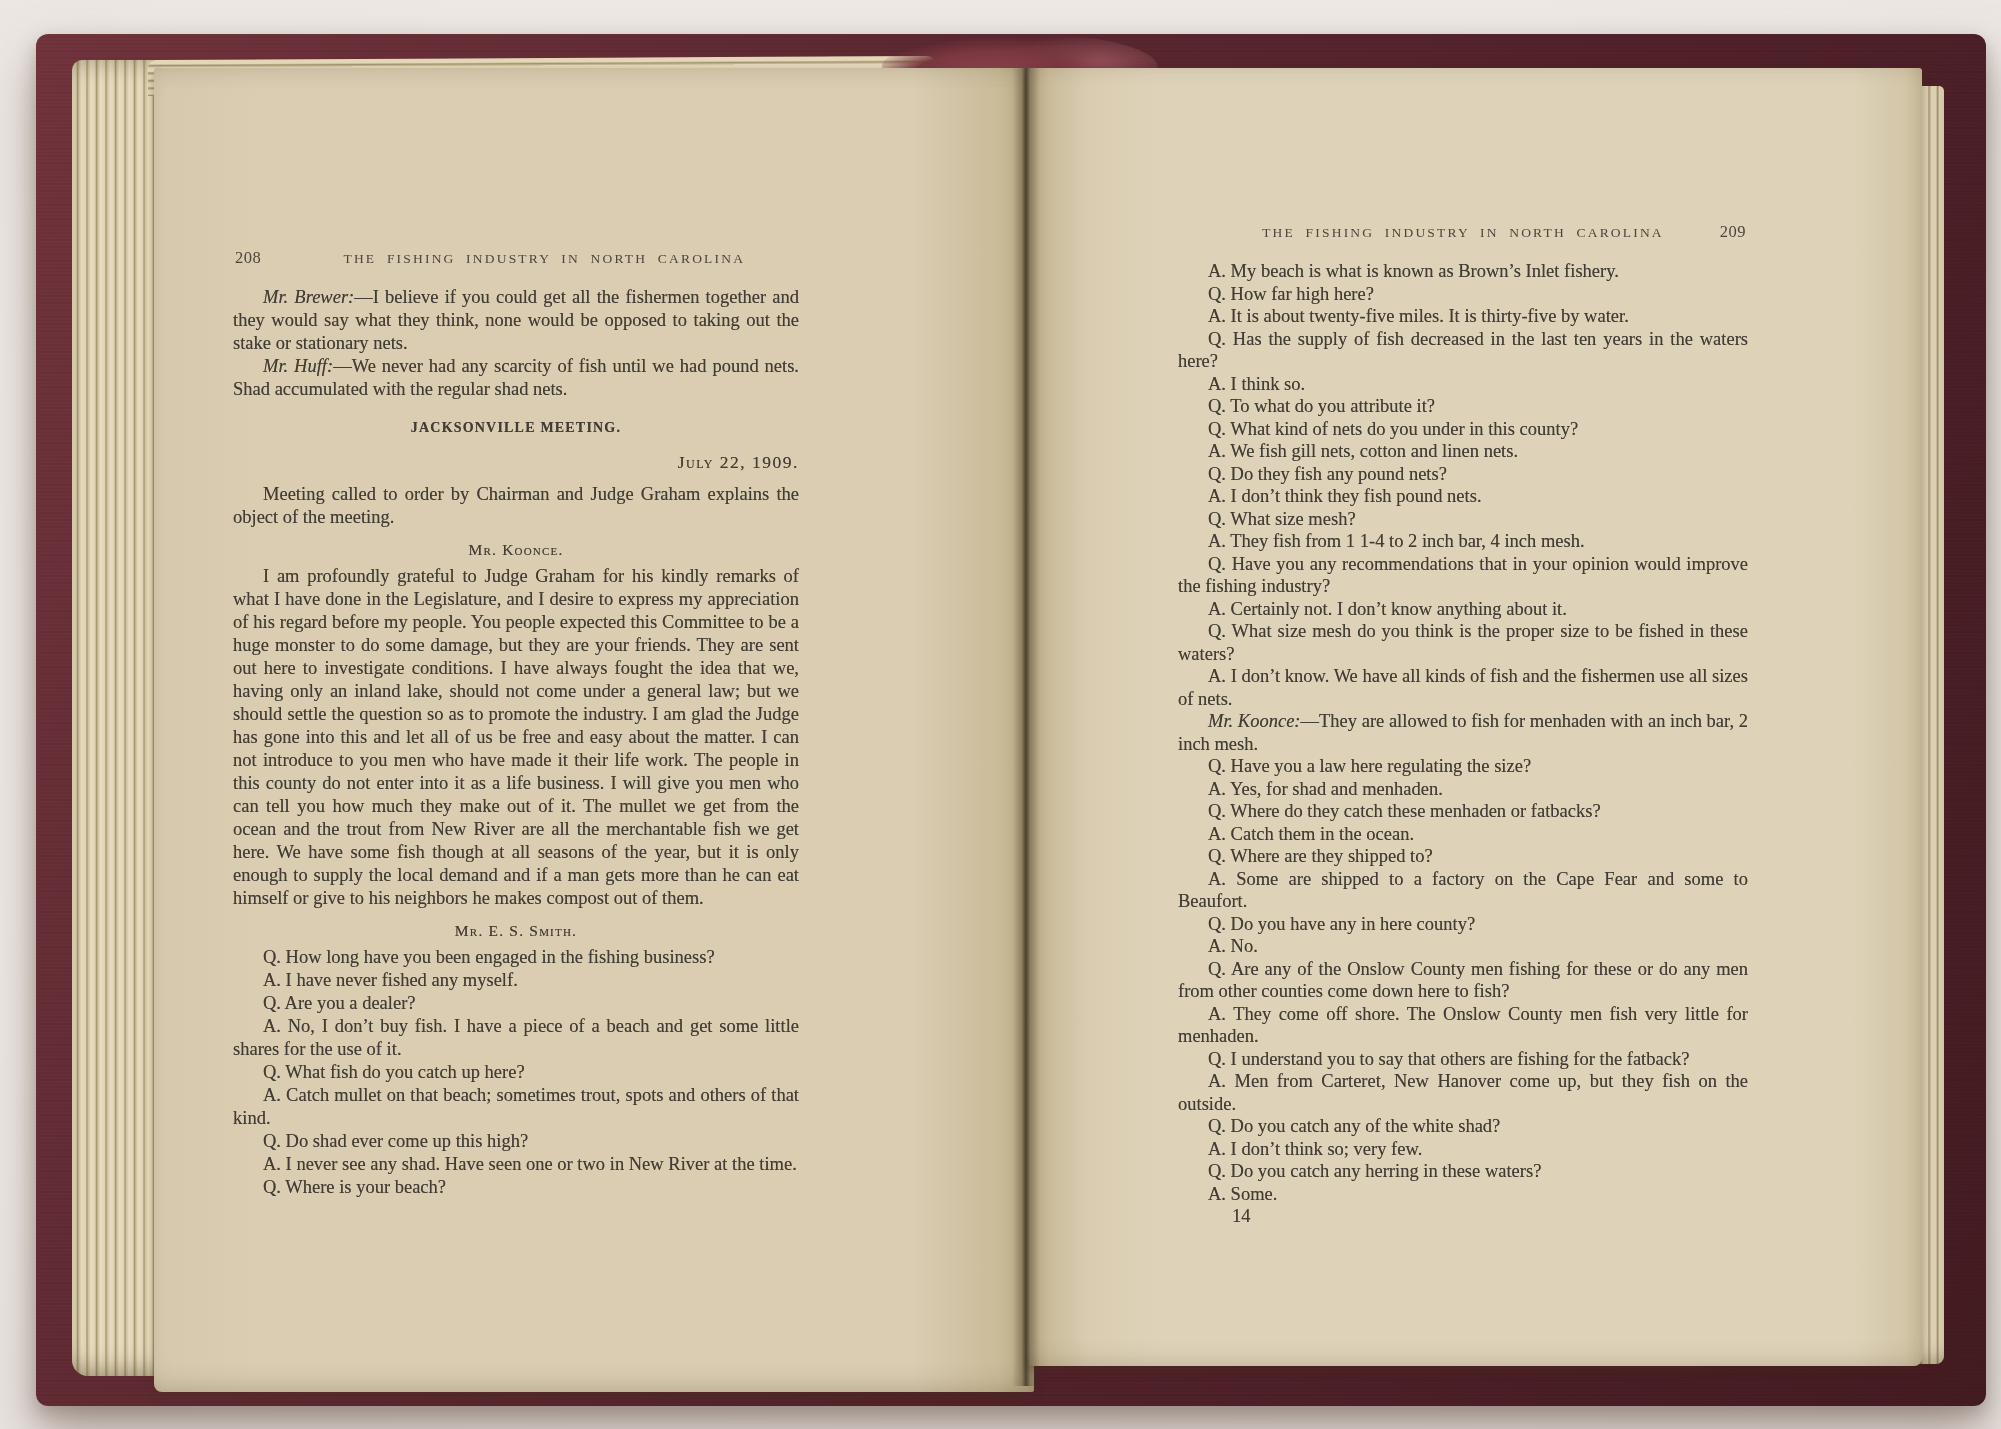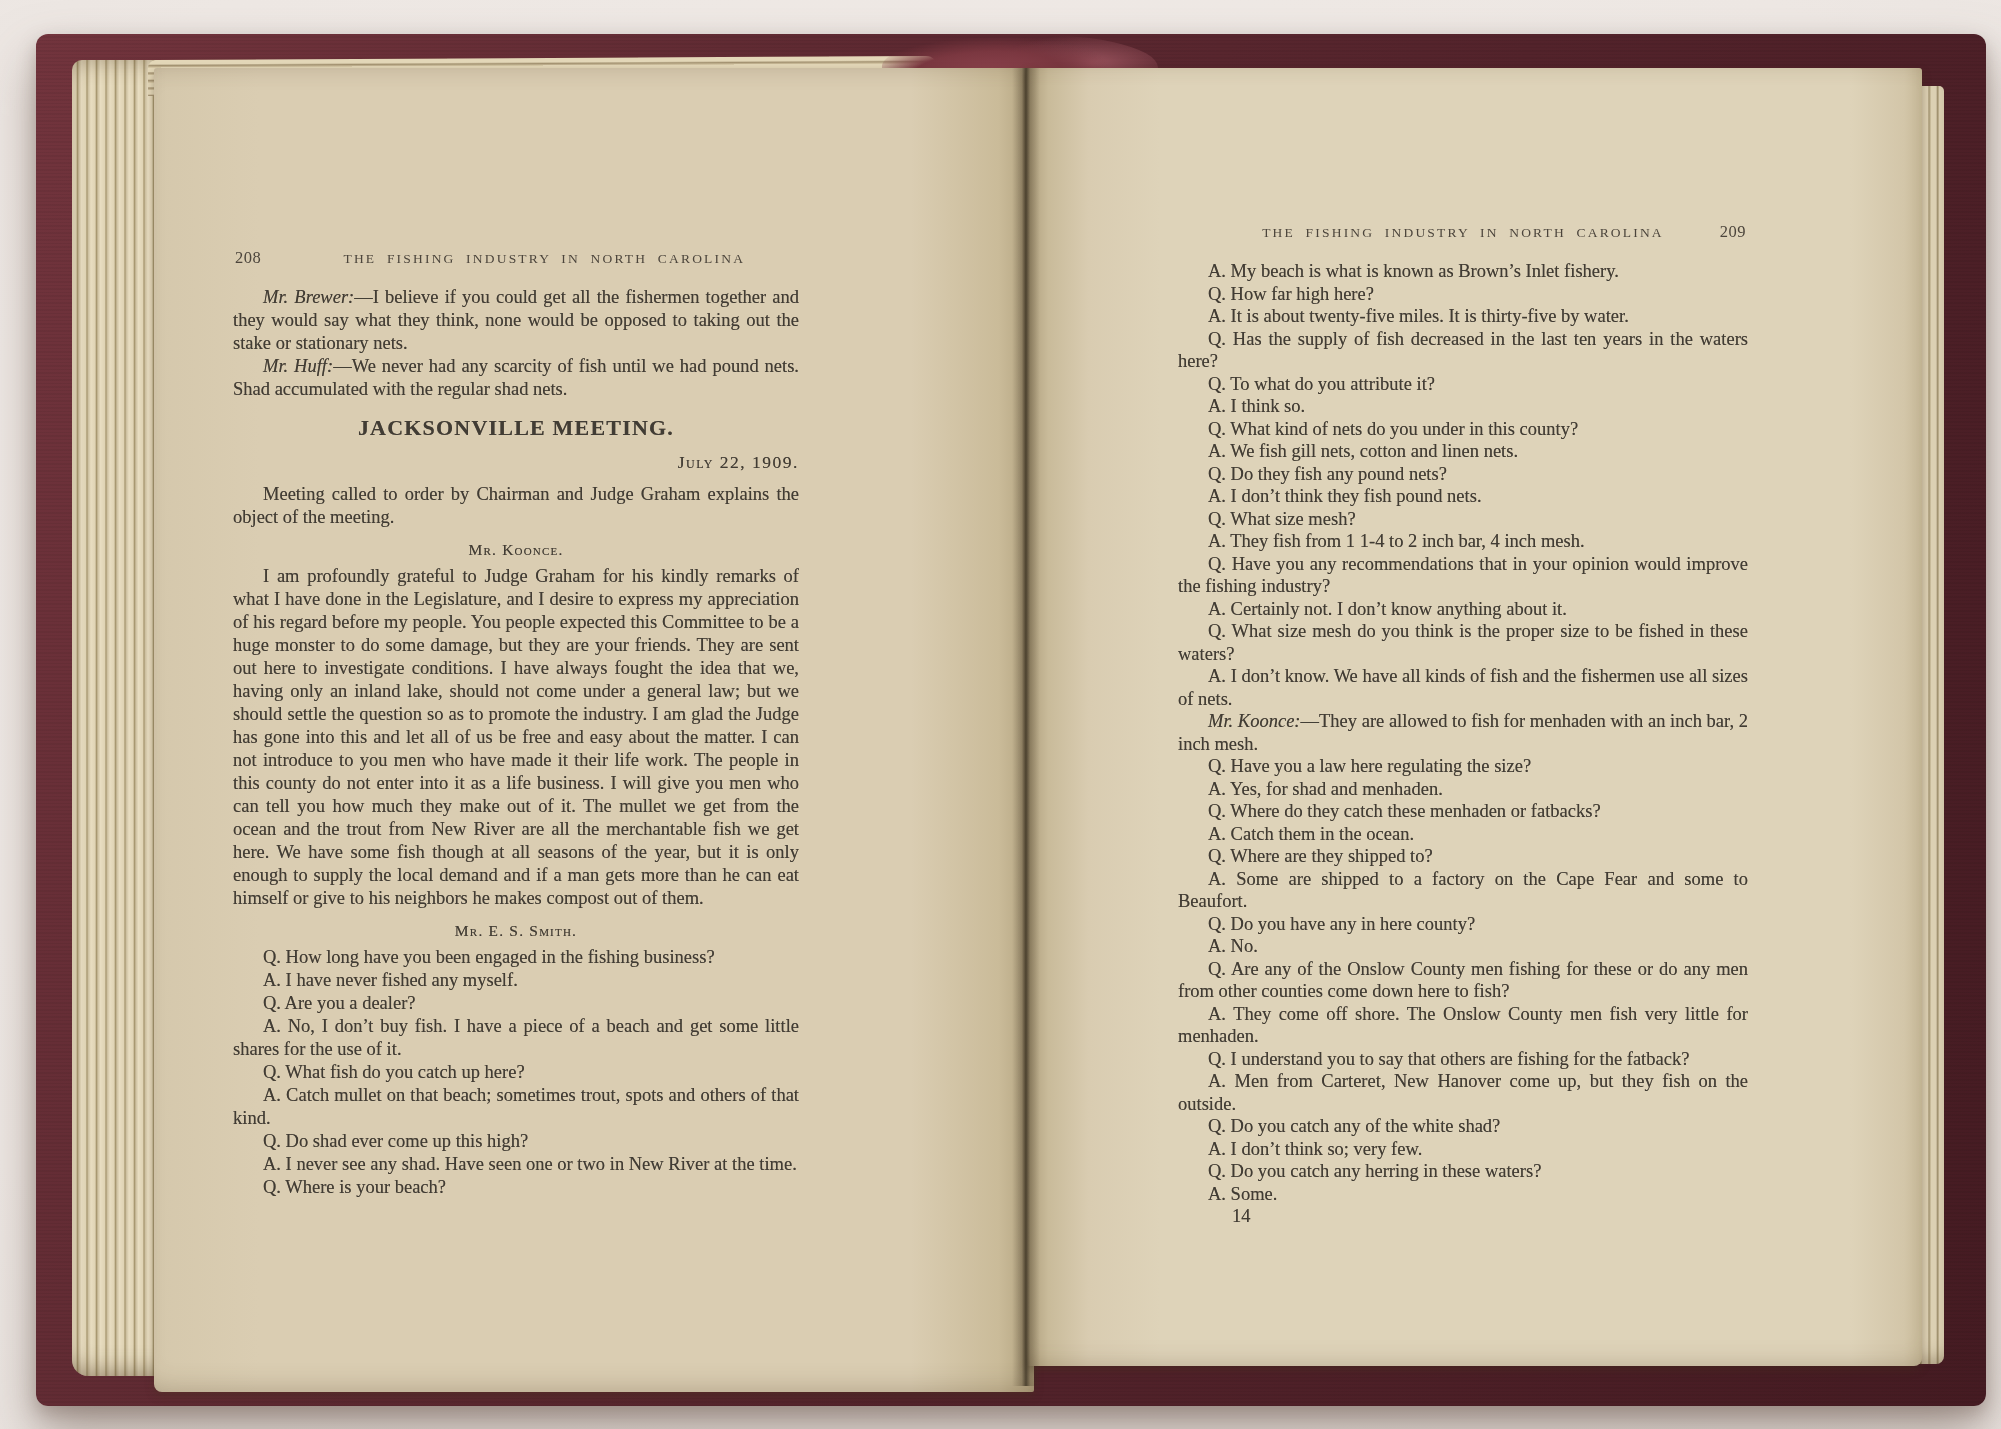--- a/index.html
+++ b/index.html
@@ -99,21 +99,21 @@
     color: var(--ink, #413c34);
     font-size:18.5px;
     text-shadow: 0 0 .4px rgba(60,50,40,.55);
   }
   .page-left  .page-body { left:79px;  top:218px; width:566px; line-height:23px; }
   .page-right .page-body { left:152px; top:192px; width:570px; line-height:22.5px; }
   .blk { margin:0; text-indent:30px; text-align:justify; }
   .blk i { font-style:italic; }
   .heading {
     text-align:center; text-indent:0; font-weight:bold;
-    font-size:22px; letter-spacing:1.2px; margin:15px 0 3px;
+    font-size:14px; letter-spacing:1.2px; margin:15px 0 3px;
   }
   .date {
     text-align:right; text-indent:0; font-variant:small-caps;
     font-size:17.5px; letter-spacing:1.5px; margin:12px 0 9px;
   }
   .subheading {
     text-align:center; text-indent:0; font-variant:small-caps;
     font-size:15.5px; letter-spacing:1.2px; margin:9px 0 4px;
   }
   .signature { text-indent:54px; text-align:left; }
@@ -159,22 +159,22 @@
     <div class="page page-right">
       <div class="running-head">
         <span class="runtitle">THE FISHING INDUSTRY IN NORTH CAROLINA</span>
         <span class="pageno">209</span>
       </div>
       <div class="page-body">
           <p class="blk qa">A. My beach is what is known as Brown’s Inlet fishery.</p>
           <p class="blk qa">Q. How far high here?</p>
           <p class="blk qa">A. It is about twenty-five miles. It is thirty-five by water.</p>
           <p class="blk qa">Q. Has the supply of fish decreased in the last ten years in the waters here?</p>
+          <p class="blk qa">A. I think so.</p>
           <p class="blk qa">Q. To what do you attribute it?</p>
-          <p class="blk qa">A. I think so.</p>
           <p class="blk qa">Q. What kind of nets do you under in this county?</p>
           <p class="blk qa">A. We fish gill nets, cotton and linen nets.</p>
           <p class="blk qa">Q. Do they fish any pound nets?</p>
           <p class="blk qa">A. I don’t think they fish pound nets.</p>
           <p class="blk qa">Q. What size mesh?</p>
           <p class="blk qa">A. They fish from 1 1-4 to 2 inch bar, 4 inch mesh.</p>
           <p class="blk qa">Q. Have you any recommendations that in your opinion would improve the fishing industry?</p>
           <p class="blk qa">A. Certainly not. I don’t know anything about it.</p>
           <p class="blk qa">Q. What size mesh do you think is the proper size to be fished in these waters?</p>
           <p class="blk qa">A. I don’t know. We have all kinds of fish and the fishermen use all sizes of nets.</p>

